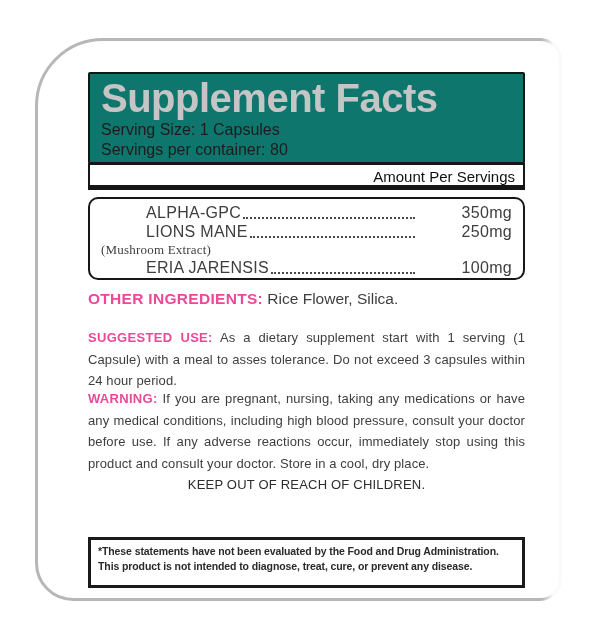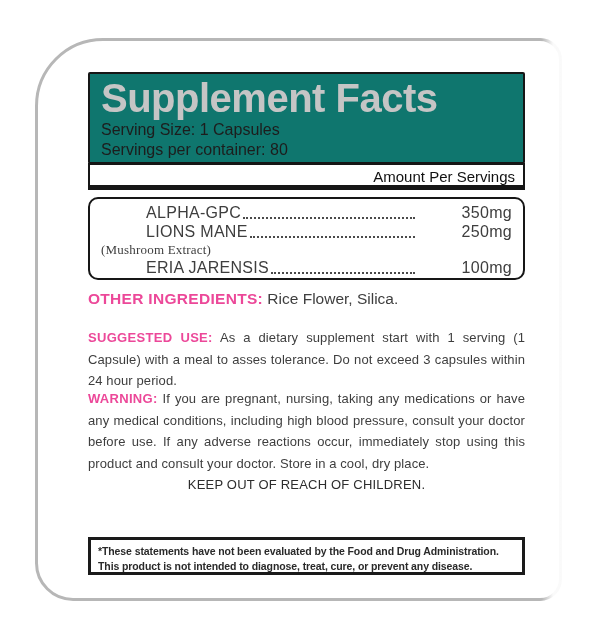--- a/index.html
+++ b/index.html
@@ -47,21 +47,21 @@
   .other-row { top:289px; font-size:15.5px; line-height:19px; }
   .gray-label { color:#ec4899; font-weight:bold; letter-spacing:0.3px; }
   .dark-text { color:#3e3e3e;text-align:right; }
 
   .para { text-align:justify; font-size:13px; line-height:21.5px; color:#3e3e3e; letter-spacing:0.1px; }
   .suggested { top:327px; }
   .warning { top:388px; }
   .keep-out { text-align:center; font-weight:normal; color:#2d2d2d; letter-spacing:0.2px; }
 
   .disclaimer {
-    top:537px; height:38px; border:3px solid #1a1a1a; padding:4px 7px 8px 7px;
+    top:537px; height:51px; border:3px solid #1a1a1a; padding:4px 7px 8px 7px;
     font-weight:bold; font-size:10.5px; line-height:15px; color:#2a2a2a;
     letter-spacing:-0.1px; white-space:nowrap; overflow:hidden; background:#fff;
   }
 </style>
 </head>
 <body>
 
 <div class="frame">
   <div class="frame-fade"></div>
 </div>

